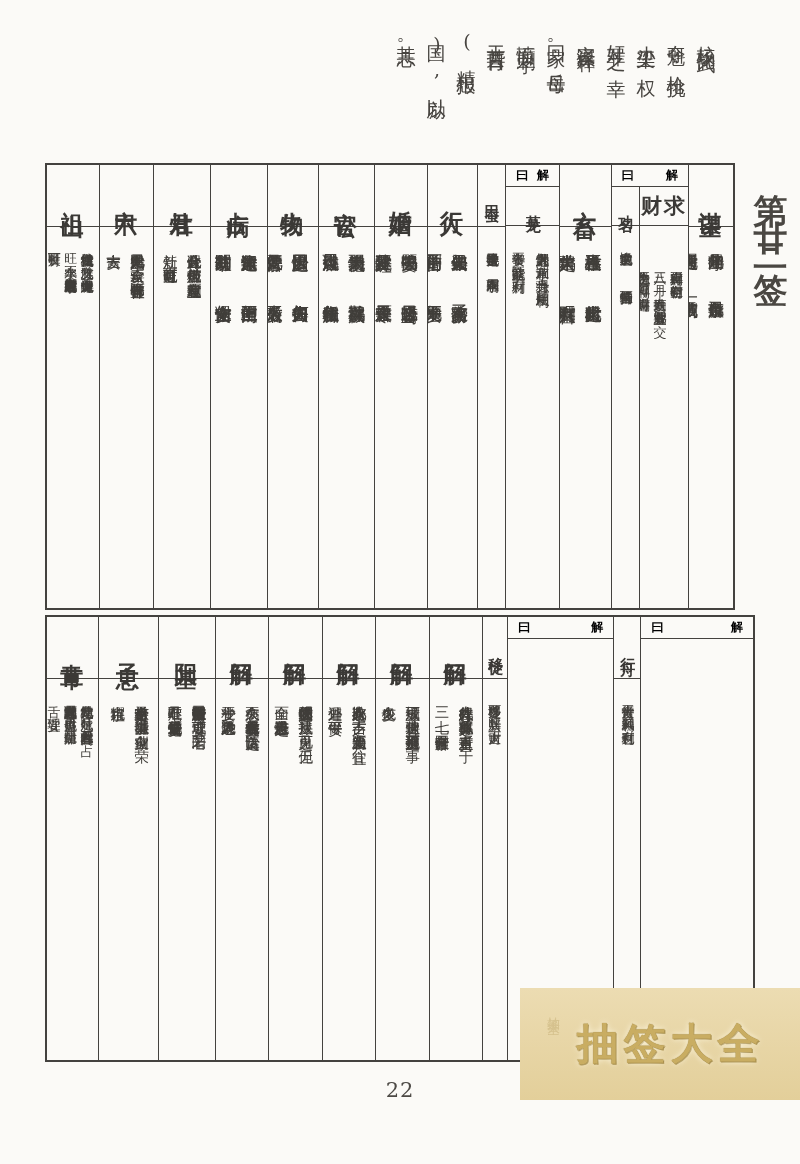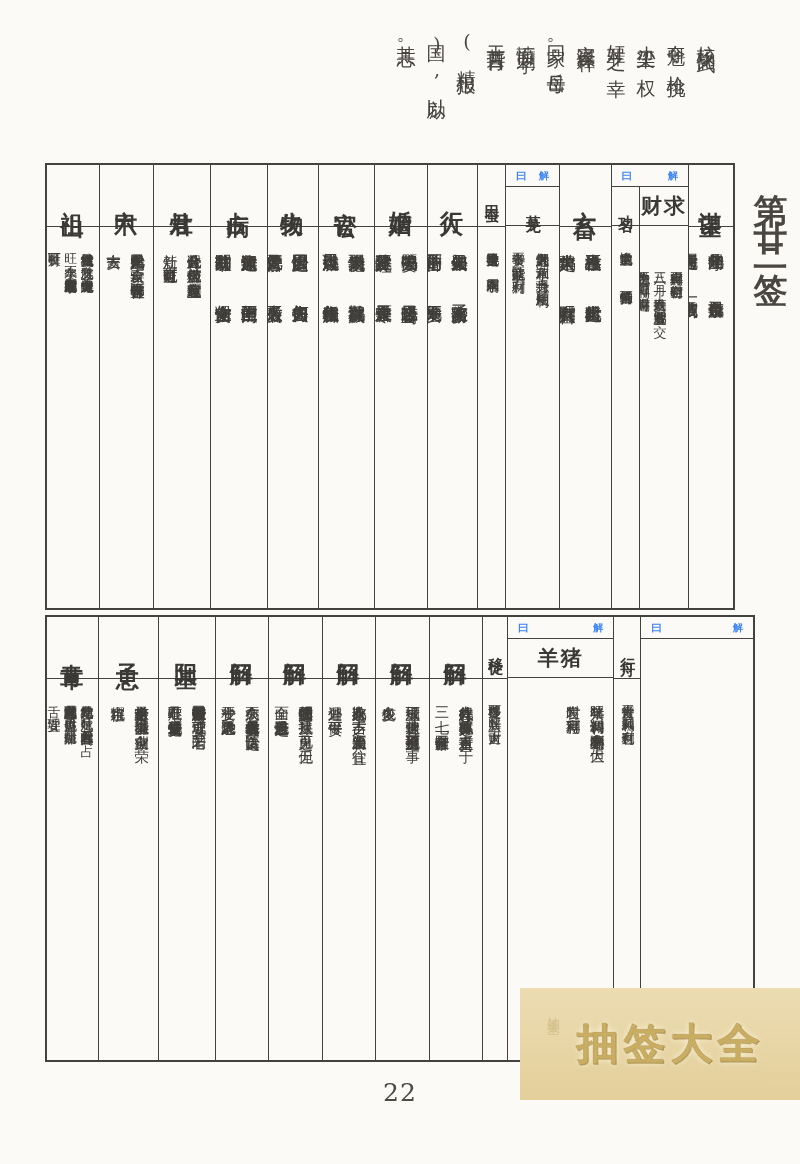--- a/index.html
+++ b/index.html
@@ -50,33 +50,33 @@
     padding:16px 4px 6px 2px;box-sizing:border-box;color:#403e3a;
     overflow:hidden;
   }
   .body.poem{font-size:17px;line-height:26px;padding-top:14px;}
   .body.dense{font-size:13px;line-height:16.5px;}
   .body.narrow{font-size:13px;line-height:18px;}
   
   .grp{padding:0;}
   .strip{
     height:22px;flex:0 0 auto;border-bottom:1px solid var(--line);
-    font-size:10px;font-weight:700;line-height:21px;
+    font-size:12px;font-weight:700;line-height:21px;
     text-align:justify;text-align-last:justify;text-justify:inter-character;
-    padding:0 10px;box-sizing:border-box;color:#3b82f6;font-family:Liberation Serif, serif;
+    padding:0 10px;box-sizing:border-box;color:#000000;font-family:Liberation Serif, serif;
   }
   .grp .cols{flex:1 1 auto;display:flex;min-height:0;}
   .subcol{display:flex;flex-direction:column;min-width:0;}
   .subcol + .subcol{border-left:1px solid var(--line);gap:20px;}
   .grp .hd{height:39px;}
 
   
   .page-num{
     position:absolute;left:45px;top:1078px;width:710px;text-align:center;
-    font-size:25px;color:#4d4a46;letter-spacing:1px;
+    font-size:21px;color:#4d4a46;letter-spacing:1px;
   }
   
   .watermark{
     position:absolute;left:520px;top:988px;width:301px;height:112px;
     background:linear-gradient(#ecdcb2,#e3cf9a);
     display:flex;align-items:center;justify-content:center;z-index:5;
   }
   .watermark .wm-main{
     font-size:42px;font-weight:700;letter-spacing:5px;color:#c9ad62;
     text-shadow:0 0 1px #8f7430,0 0 6px rgba(255,250,230,.95),1px 1px 0 #9c8038;
@@ -298,25 +298,20 @@
   <div class="col" style="flex:25">
     <div class="hd small">
         <span class="v">移徒</span>
       </div>
     <div class="body narrow">移徒即可移之　新居兴旺　财丁大吉</div>
   </div>
 
   <div class="col grp" style="flex:108">
     <div class="strip">曰解</div>
     <div class="cols">
-      <div class="subcol" style="flex:1">
-        <div class="hd horiz">羊猪</div>
-        <div class="body">猪羊兴旺　饲料调和　中小猪养之顺利　但大
-时发售　可得厚利</div>
-      </div>
     </div>
   </div>
 
   <div class="col" style="flex:27">
     <div class="hd small">
         <span class="v">行舟</span>
       </div>
     <div class="body narrow">行舟平安大吉　顺风得利　有财利也</div>
   </div>
 

